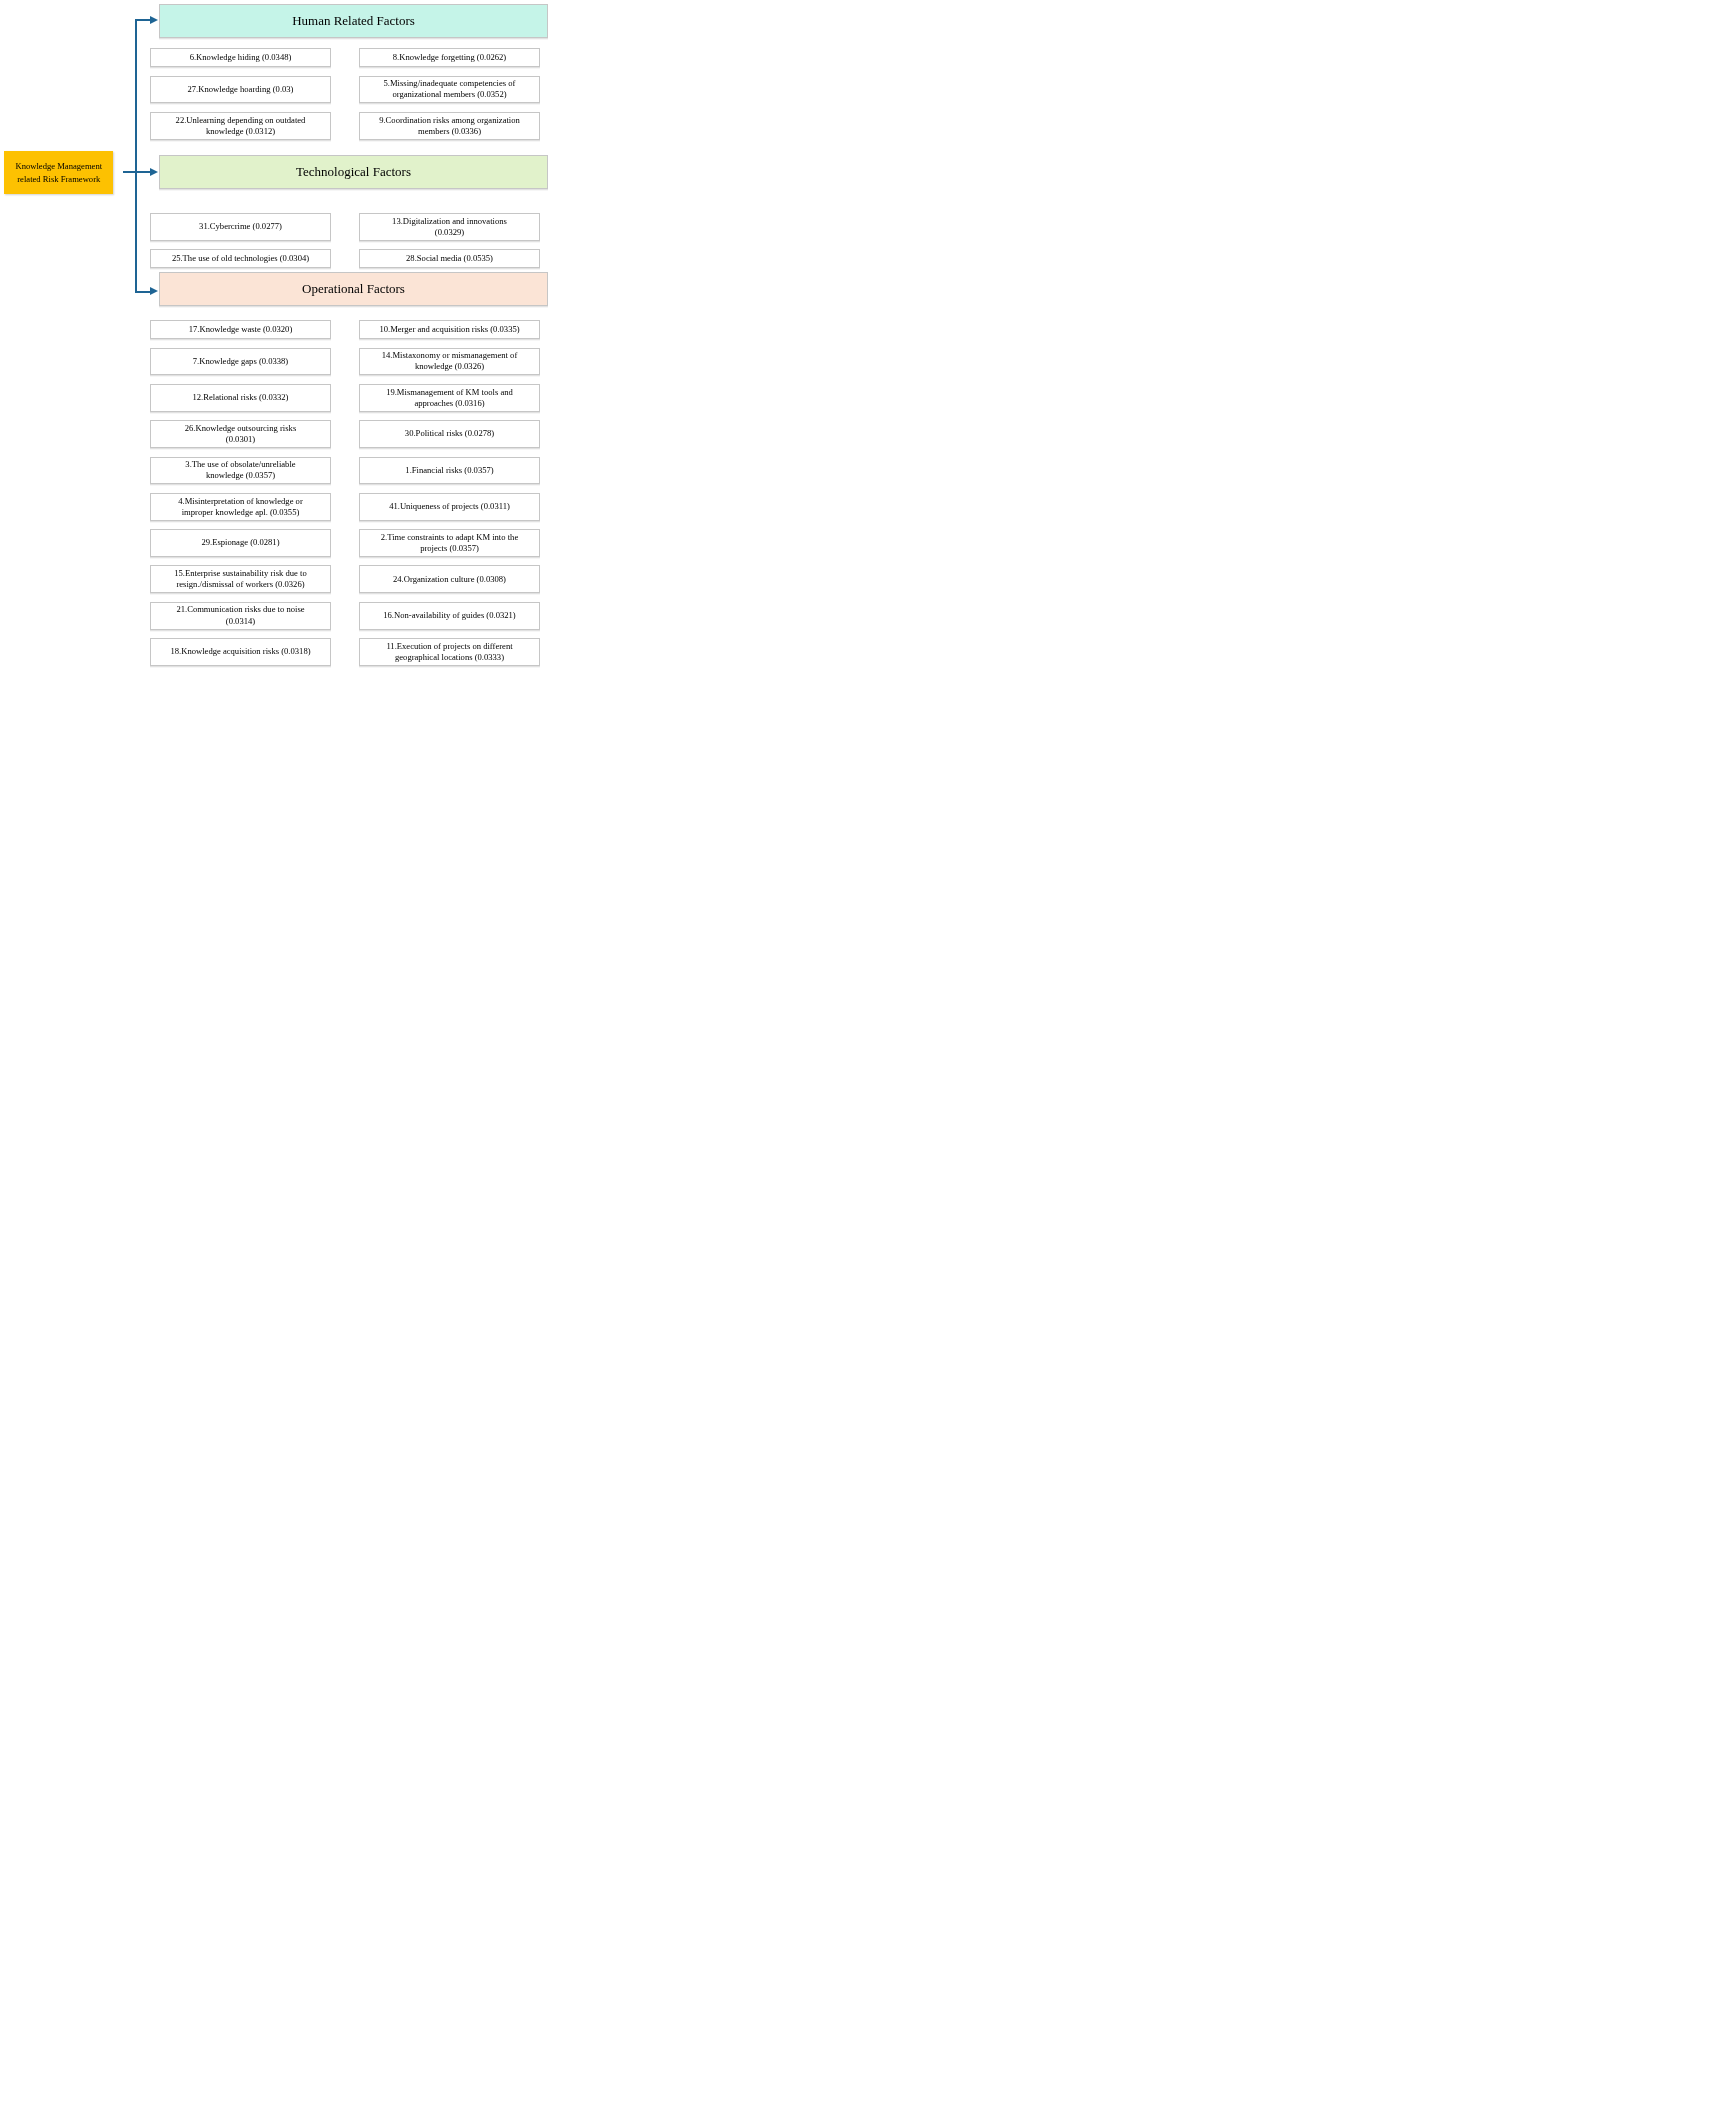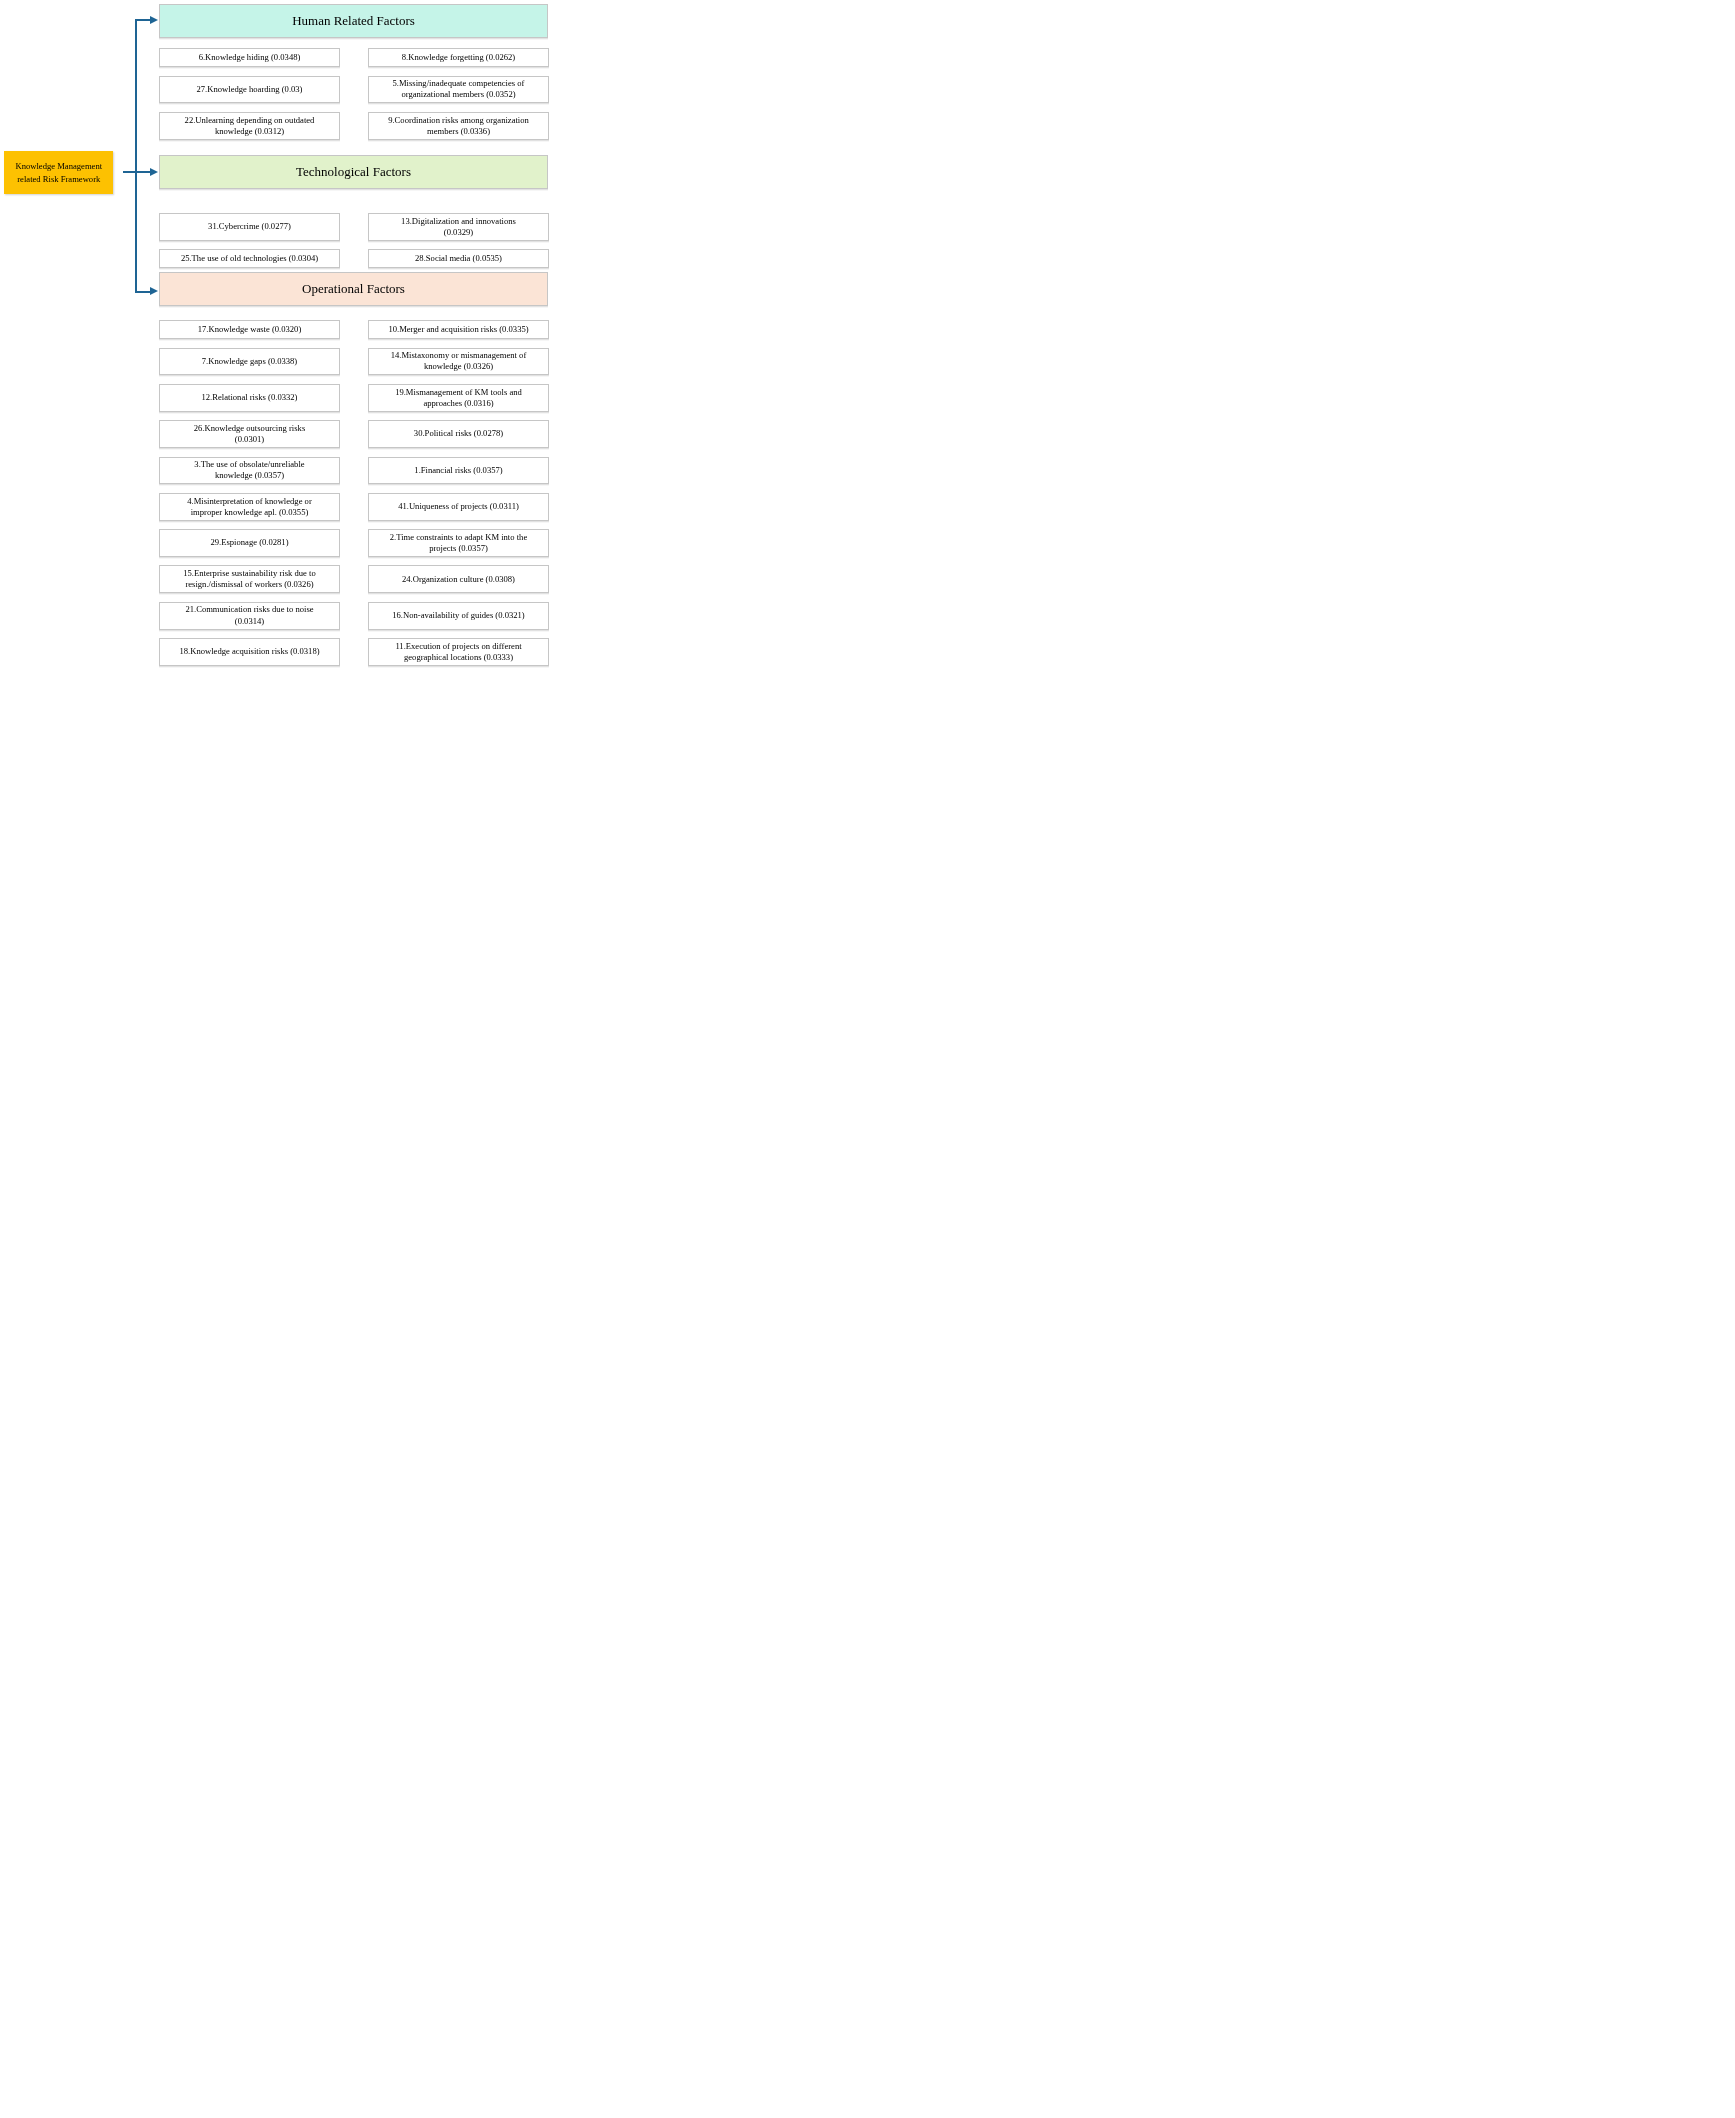--- a/index.html
+++ b/index.html
@@ -50,21 +50,21 @@
     text-align:right;font-size:13px;
     border:0.4px solid var(--box-border);
     box-shadow:0 1.3px 0 rgba(190,190,190,0.45);
     box-sizing:border-box;
   }
   .sec-header.human{top:3.9px;background:var(--human-fill);}
   .sec-header.tech{top:155px;background:var(--tech-fill);}
   .sec-header.oper{top:272px;background:var(--oper-fill);}
   
   .grid{
-    position:absolute;left:159px;width:390px;
+    position:absolute;left:150px;width:390px;
     display:grid;grid-template-columns:181px 181px;
     column-gap:28px;row-gap:8.6px;
   }
   .grid.human{top:48px;}
   .grid.tech{top:200px;margin-top:13px;}
   .grid.oper{top:320px;}
   .item{
     background:#ffffff;
     border:0.4px solid var(--box-border);
     box-shadow:0 1.3px 0 rgba(200,200,200,0.55);

